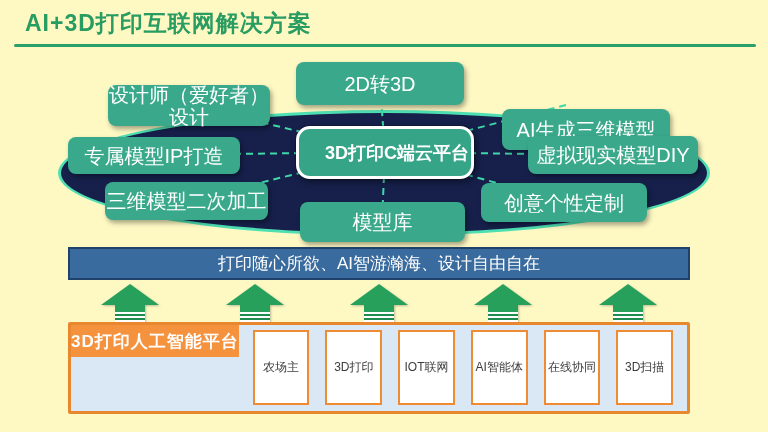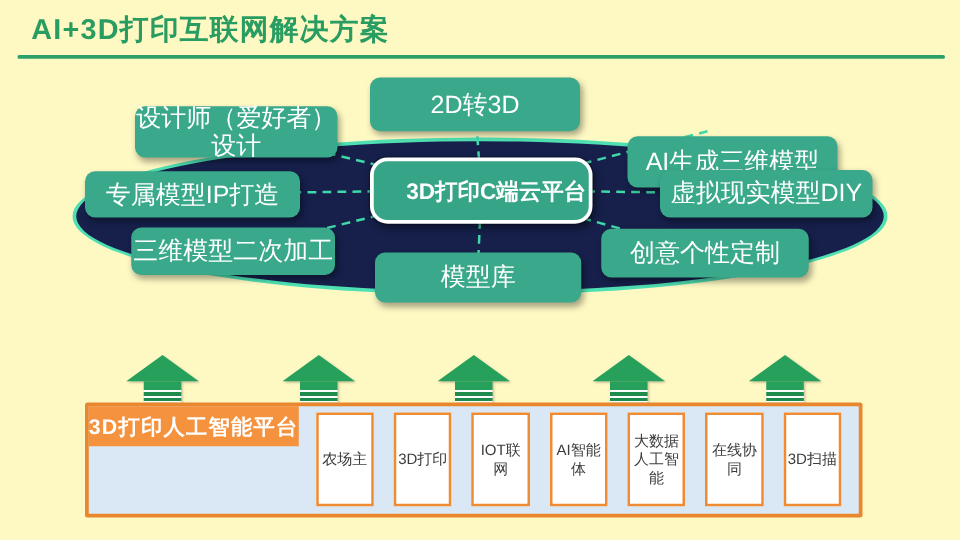--- a/index.html
+++ b/index.html
@@ -114,20 +114,21 @@
   <div class="node n2">2D转3D</div>
   <div class="node n3">AI生成三维模型</div>
   <div class="node n4">专属模型IP打造</div>
   <div class="node n6">三维模型二次加工</div>
   <div class="node n5">虚拟现实模型DIY</div>
   <div class="node n7">模型库</div>
   <div class="node n8">创意个性定制</div>
 
   <div class="center-node">3D打印C端云平台</div>
 
+  <div class="blue-banner">打印随心所欲、AI智游瀚海、设计自由自在</div>
 
   <div class="arrows">
     <div class="arrow">
         <div class="head"></div>
         <div class="stem"></div>
       </div>
     <div class="arrow">
         <div class="head"></div>
         <div class="stem"></div>
       </div>
@@ -145,19 +146,18 @@
       </div>
   </div>
 
   <div class="platform">
     <div class="platform-header">3D打印人工智能平台</div>
     <div class="platform-body">
       <div class="module">农场主</div>
       <div class="module">3D打印</div>
       <div class="module">IOT联网</div>
       <div class="module">AI智能体</div>
-      <div class="module">大数据人工智能</div>
       <div class="module">在线协同</div>
       <div class="module">3D扫描</div>
     </div>
   </div>
 
 </div>
 
 </body></html>

